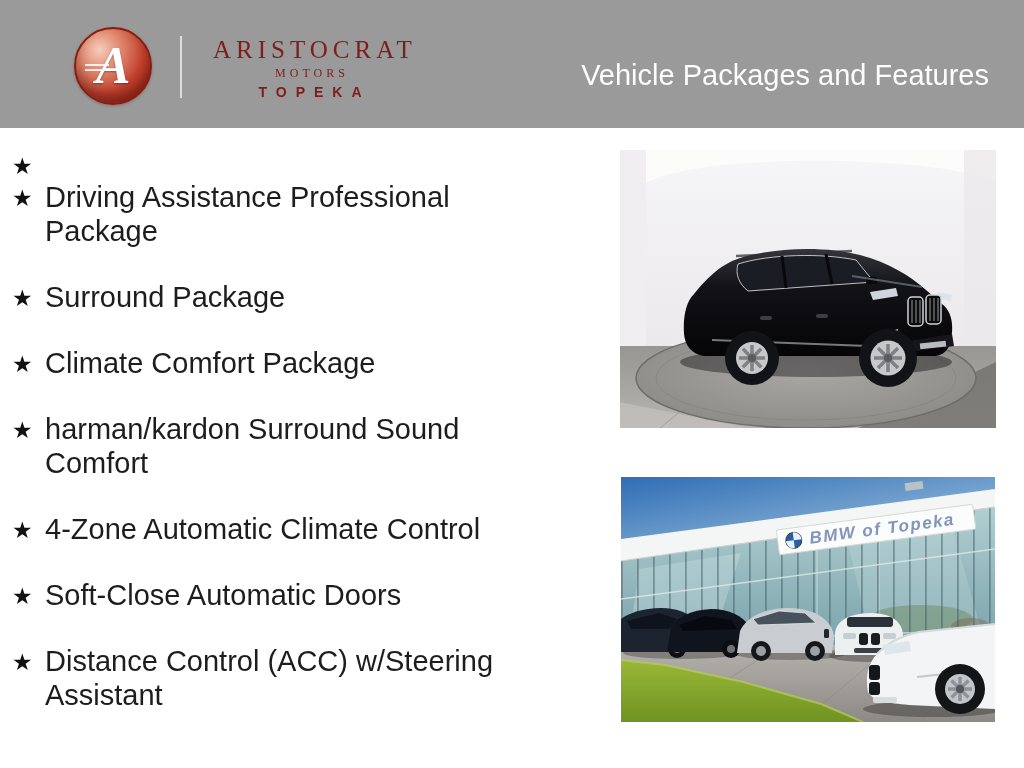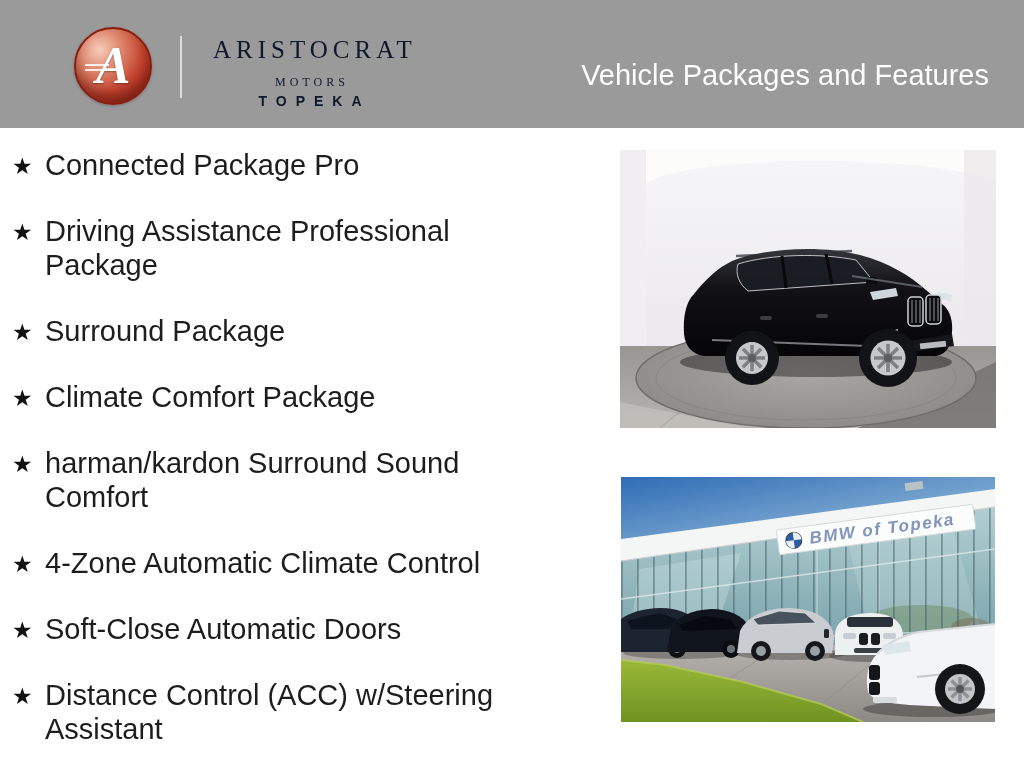--- a/index.html
+++ b/index.html
@@ -18,23 +18,23 @@
   }
   .badge::after{ 
     content:"";position:absolute;left:9px;top:33px;width:24px;height:11px;
     background:linear-gradient(to bottom,transparent 0 2px,rgba(255,255,255,.85) 2px 4px,transparent 4px 7px,rgba(255,255,255,.85) 7px 9px,transparent 9px);
   }
   .badge-letter{
     color:#ffffff;font-family:"Liberation Serif",serif;font-size:52px;font-weight:bold;
     line-height:1;text-shadow:0 1px 2px rgba(0,0,0,.35);font-style:italic;
   }
   .logo-divider{position:absolute;left:180px;top:36px;width:2px;height:62px;background:rgba(255,255,255,.65);}
-  .brand{position:absolute;left:208px;top:36px;width:204px;text-align:center;color:#0f172a;}
+  .brand{position:absolute;left:208px;top:36px;width:204px;text-align:center;color:#7f1d1d;}
   .brand-1{font-family:"Liberation Serif",serif;font-size:25px;letter-spacing:5px;text-indent:5px;white-space:nowrap;}
-  .brand-2{font-family:"Liberation Serif",serif;font-size:12px;letter-spacing:4px;text-indent:4px;margin-top:11px;}
+  .brand-2{font-family:"Liberation Serif",serif;font-size:12px;letter-spacing:4px;text-indent:4px;margin-top:2px;}
   .brand-3{font-size:14px;font-weight:bold;letter-spacing:9px;text-indent:9px;margin-top:3px;}
   .page-title{position:absolute;right:26px;top:50px;margin:9px;font-size:29px;font-weight:normal;color:#fdfdfd;white-space:nowrap;}
 
   
   .features{position:absolute;left:12px;top:148px;margin:0;padding:0;list-style:none;}
   .feature{
     position:relative;padding-left:33px;width:460px;
     font-size:29px;line-height:34px;color:#1d1d1d;margin-bottom:32px;
   }
   .star{position:absolute;left:0;top:1px;font-size:23px;color:#111111;}
@@ -56,21 +56,20 @@
     <div class="brand-1">ARISTOCRAT</div>
     <div class="brand-2">MOTORS</div>
     <div class="brand-3">TOPEKA</div>
   </div>
   <h1 class="page-title">Vehicle Packages and Features</h1>
 </div>
 
 <ul class="features">
   <li class="feature">
     <span class="star">★</span>
-    <span>Connected Package Pro</span>
   </li>
   <li class="feature">
     <span class="star">★</span>
     <span>Driving Assistance Professional Package</span>
   </li>
   <li class="feature">
     <span class="star">★</span>
     <span>Surround Package</span>
   </li>
   <li class="feature">

